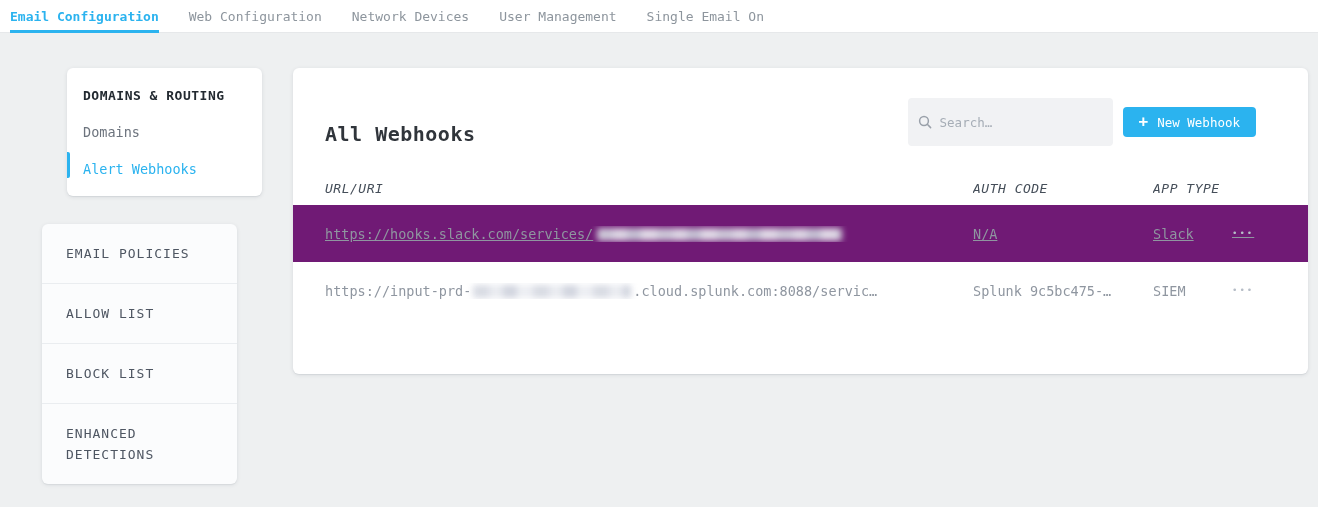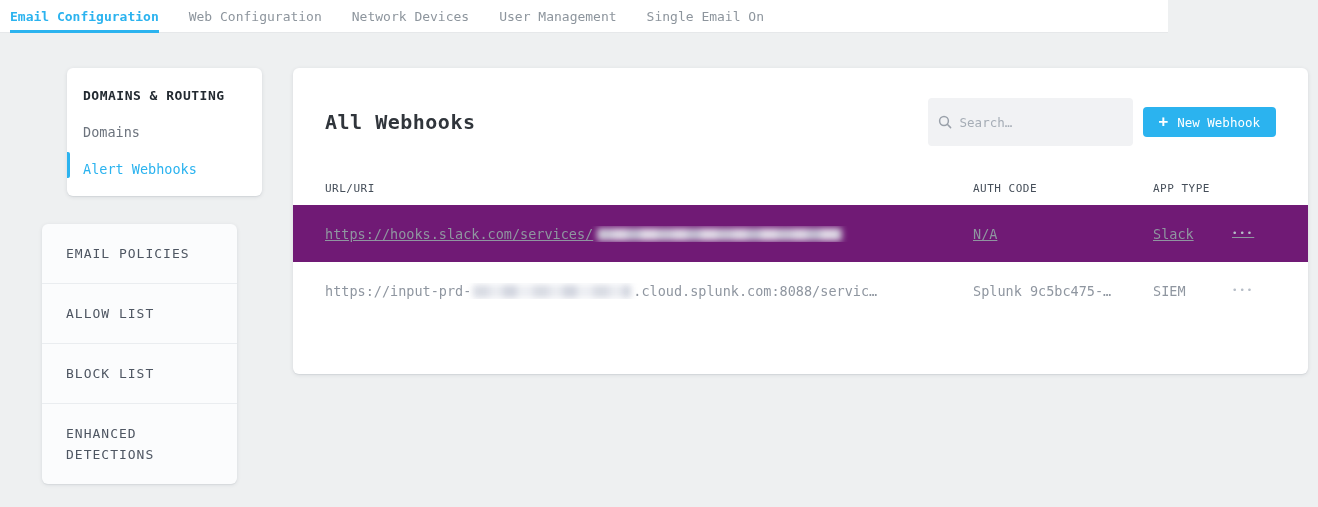--- a/index.html
+++ b/index.html
@@ -6,21 +6,21 @@
   html, body { width: 1318px; height: 507px; }
   body {
     font-family: "DejaVu Sans Mono", "Liberation Mono", monospace;
     background: #eef0f1;
     position: relative;
     overflow: hidden;
   }
 
   
   .topbar {
-    position: absolute; left: 0; top: 0; width: 1168px; height: 33px;
+    position: absolute; left: 0; top: 0; width: 1318px; height: 33px;
     background: #ffffff; border-bottom: 1px solid #e6e8ea;
     display: flex; align-items: stretch; padding-left: 10px; gap: 30px;
   }
   .tab {
     display: flex; align-items: center;
     font-size: 13px; color: #8d959d; cursor: pointer;
     position: relative; white-space: nowrap;
   }
   .tab--active { color: #2bb3ef; font-weight: bold; }
   .tab--active::after {
@@ -59,22 +59,22 @@
     letter-spacing: 1px; border-bottom: 1px solid #eaedf0;
     cursor: pointer; line-height: 21px;
   }
   .side-section:last-child { border-bottom: none; }
 
   
   .main-card {
     position: absolute; left: 268px; top: 68px; width: 1015px; height: 306px;
   }
   .main-header {
-    display: flex; justify-content: space-between; align-items: center;
-    padding: 30px 32px 0 32px;
+    display: flex; justify-content: space-between; align-items: flex-end;
+    padding: 30px 52px 0 32px;
   }
   .page-title { font-size: 20px; font-weight: bold; color: #30353b; letter-spacing: 0.5px; }
   .header-actions { display: flex; align-items: center; gap: 10px; }
 
   .search-box {
     width: 205px; height: 48px; background: #f1f2f4; border-radius: 4px;
     display: flex; align-items: center; padding: 0 10px; gap: 8px;
   }
   .search-box input {
     border: none; outline: none; background: transparent;
@@ -93,21 +93,21 @@
   
   .table { margin-top: 26px; }
   .t-row {
     display: grid;
     grid-template-columns: 648px 180px 79px 1fr;
     align-items: center;
     padding: 0 32px;
   }
   .t-head { height: 33px; }
   .t-head .t-cell {
-    font-size: 11px; color: #454e59; letter-spacing: 0.5px; font-weight: normal;
+    font-size: 13px; color: #454e59; letter-spacing: 0.5px; font-weight: normal; font-style: italic;
   }
   .t-body-row { height: 57px; font-size: 13.5px; color: #8f96a0; }
   .t-body-row--striped { background: #701a75; text-decoration: underline; }
   .t-cell { white-space: nowrap; overflow: hidden; }
   .row-menu {
     justify-self: start; cursor: pointer; color: #b6bdc7;
     font-size: 9px; letter-spacing: 2px; line-height: 1; user-select: none;
   }
 
   .redacted {

